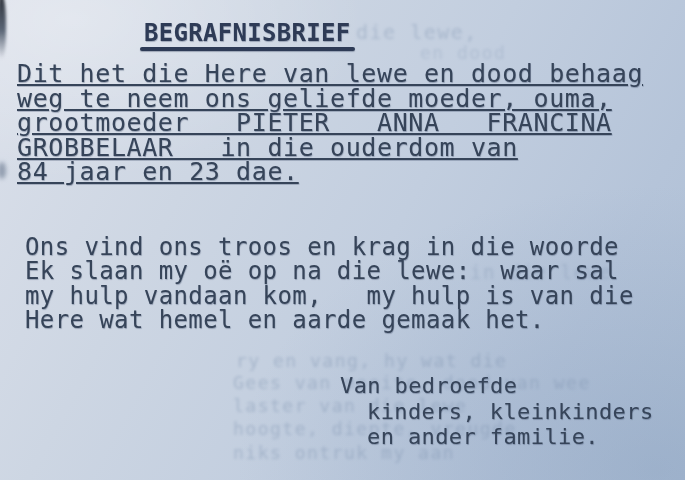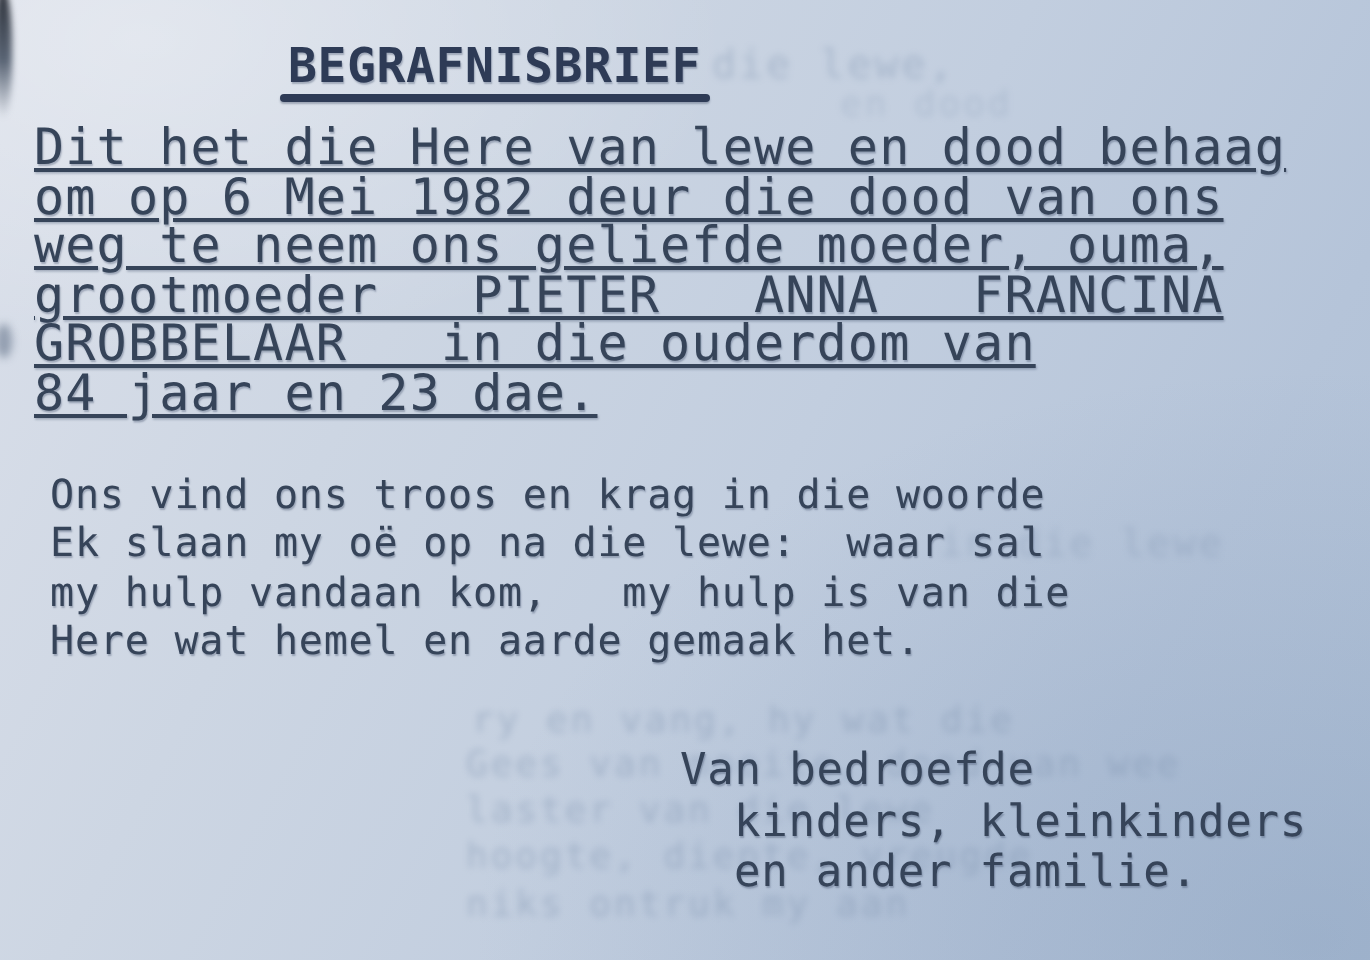--- a/index.html
+++ b/index.html
@@ -40,21 +40,21 @@
   .para .line { display: block; }
   .para1 {
     left: 17px; top: 62px;
     font-size: 25px;
     letter-spacing: 0.6px;
     line-height: 24.6px;
     text-decoration: underline;
   }
   .para2 {
     left: 25px; top: 235px;
-    font-size: 20px;
+    font-size: 24px;
     letter-spacing: 0.4px;
     line-height: 24.4px;
   }
   .closing { position: absolute; left: 0; top: 0; z-index: 2; font-size: 22px; letter-spacing: 0.4px; }
   .closing .line { position: absolute; line-height: 24px; text-align: center; }
   .c0 { left: 340px; top: 374px; }
   .c1 { left: 367px; top: 400px; }
   .c2 { left: 367px; top: 425px; }
 
   
@@ -111,21 +111,20 @@
   <div class="ghost g4">Gees van moeite, dood van wee</div>
   <div class="ghost g5">laster van die lewe</div>
   <div class="ghost g6">hoogte, diepte, vreugde</div>
   <div class="ghost g7">niks ontruk my aan</div>
 
   <h1 class="title typed">BEGRAFNISBRIEF</h1>
   <div class="title-underline"></div>
 
   <div class="para para1">
     <span class="line typed">Dit het die Here van lewe en dood behaag</span>
-    <span class="line typed">om op 6 Mei 1982 deur die dood van ons</span>
     <span class="line typed">weg te neem ons geliefde moeder, ouma,</span>
     <span class="line typed">grootmoeder   PIETER   ANNA   FRANCINA</span>
     <span class="line typed">GROBBELAAR   in die ouderdom van</span>
     <span class="line typed">84 jaar en 23 dae.</span>
   </div>
 
   <div class="para para2">
     <span class="line typed">Ons vind ons troos en krag in die woorde</span>
     <span class="line typed">Ek slaan my oë op na die lewe:  waar sal</span>
     <span class="line typed">my hulp vandaan kom,   my hulp is van die</span>

